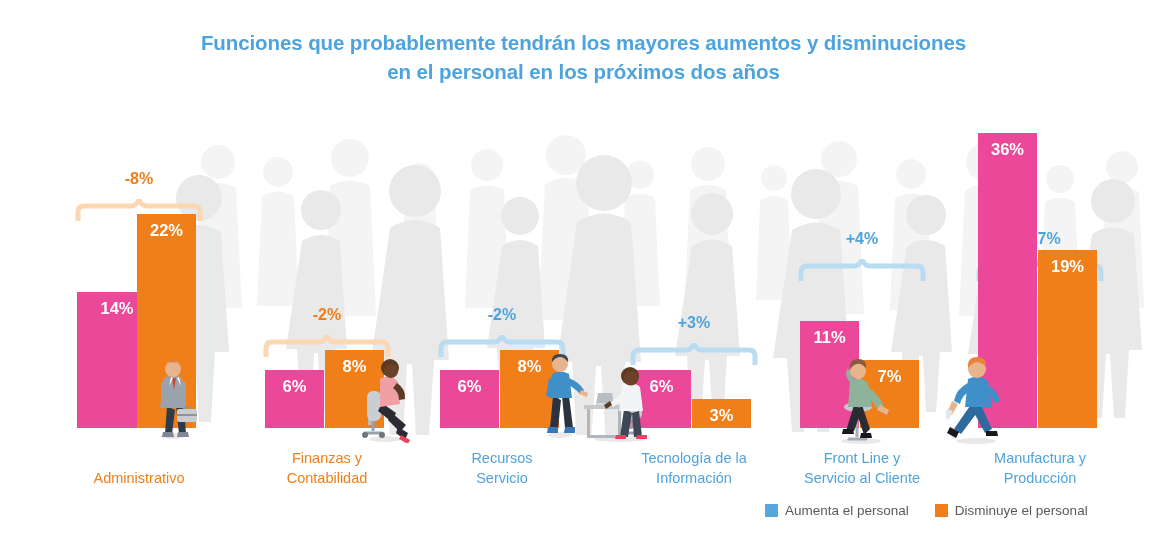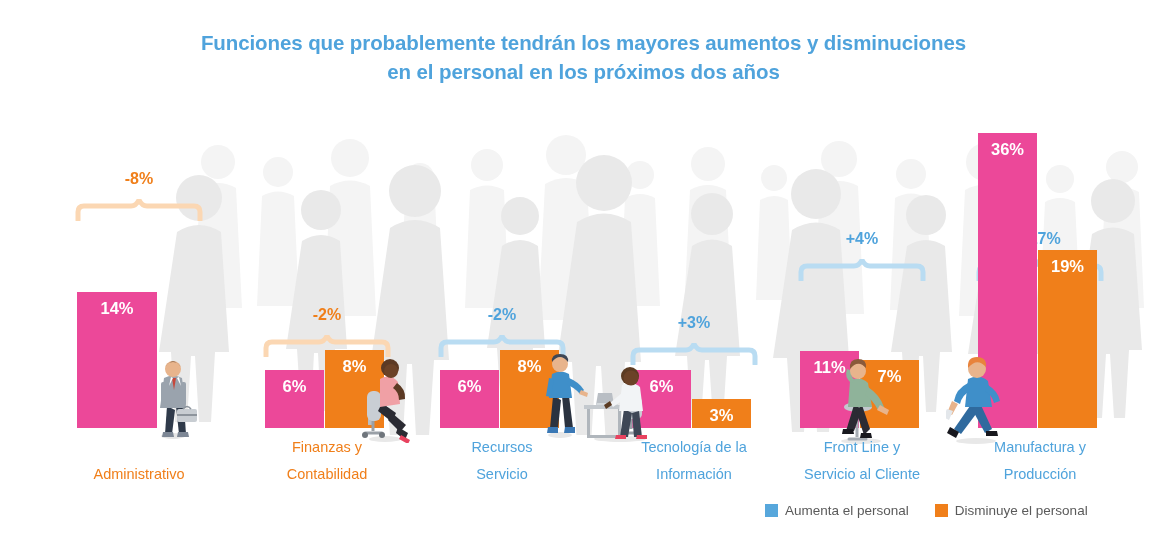--- a/index.html
+++ b/index.html
@@ -66,21 +66,21 @@
     font-weight: bold;
     white-space: nowrap;
   }
 
   .cat-label {
     position: absolute;
     bottom: 55px;
     width: 190px;
     text-align: center;
     font-size: 14.5px;
-    line-height: 27px;
+    line-height: 20px;
     font-weight: normal;
     white-space: pre-line;
   }
   .cat-label.blue   { color: #4FA3DC; }
   .cat-label.orange { color: #F07F1A; }
 
   
   .bracket {
     position: absolute;
     width: 128px;
@@ -240,20 +240,23 @@
     <div class="group" style="left:77px; width:124px; height:543px;">
       <div class="bracket" style="left:-2px; top:199px;">
         <svg viewBox="0 0 128 22">
             <path d="M3 21 v-8 q0 -6 6 -6 h47 q5 0 8 -6 q3 6 8 6 h47 q6 0 6 6 v8" fill="none" stroke="#FBD7B3" stroke-width="5" stroke-linecap="round" stroke-linejoin="round"></path>
           </svg>
       </div>
       <div class="delta orange" style="left:-2px; top:170px;">-8%</div>
 
       <div class="bar blue" style="left:0px; height:136px;padding-left:21px;">
         <span class="bar-val">14%</span>
+      </div>
+      <div class="bar orange" style="left:60px; height:214px;">
+        <span class="bar-val">22%</span>
       </div>
 
       <svg class="person" style="left:72px; bottom:103px; width:52px; height:88px;" viewBox="0 0 52 88">
         <ellipse cx="24" cy="84" rx="12" ry="3" fill="#e5e5e5"></ellipse>
         <path d="M18 54 l-2 28 h7 l3 -24 z" fill="#2F3A4A"></path>
         <path d="M27 54 l3 28 h7 l-2 -28 z" fill="#2F3A4A"></path>
         <path d="M14 80 h10 l1 5 h-12 z" fill="#7D8795"></path>
         <path d="M29 80 h10 l1 5 h-12 z" fill="#7D8795"></path>
         <path d="M15 26 q9 -5 18 0 l4 30 h-26 z" fill="#9AA3AD"></path>
         <path d="M23 26 h4 l-2 12 -2 -12z" fill="#C7473A"></path>
@@ -383,21 +386,21 @@
     </div>
 
     <div class="group" style="left:800px; width:124px; height:543px;">
       <div class="bracket" style="left:-2px; top:259px;">
         <svg viewBox="0 0 128 22">
             <path d="M3 21 v-8 q0 -6 6 -6 h47 q5 0 8 -6 q3 6 8 6 h47 q6 0 6 6 v8" fill="none" stroke="#B9DCF2" stroke-width="5" stroke-linecap="round" stroke-linejoin="round"></path>
           </svg>
       </div>
       <div class="delta blue" style="left:-2px; top:230px;">+4%</div>
 
-      <div class="bar blue" style="left:0px; height:77px;">
+      <div class="bar blue" style="left:0px; height:107px;">
         <span class="bar-val">11%</span>
       </div>
       <div class="bar orange" style="left:60px; height:68px;">
         <span class="bar-val">7%</span>
       </div>
 
       <svg class="person" style="left:28px; bottom:98px; width:70px; height:88px;" viewBox="0 0 70 88">
         <ellipse cx="33" cy="84" rx="20" ry="3" fill="#e8e8e8"></ellipse>
         <ellipse cx="30" cy="50" rx="14" ry="5" fill="#C3C8CE"></ellipse>
         <path d="M29 54 v26" stroke="#A7ADB4" stroke-width="3"></path>

